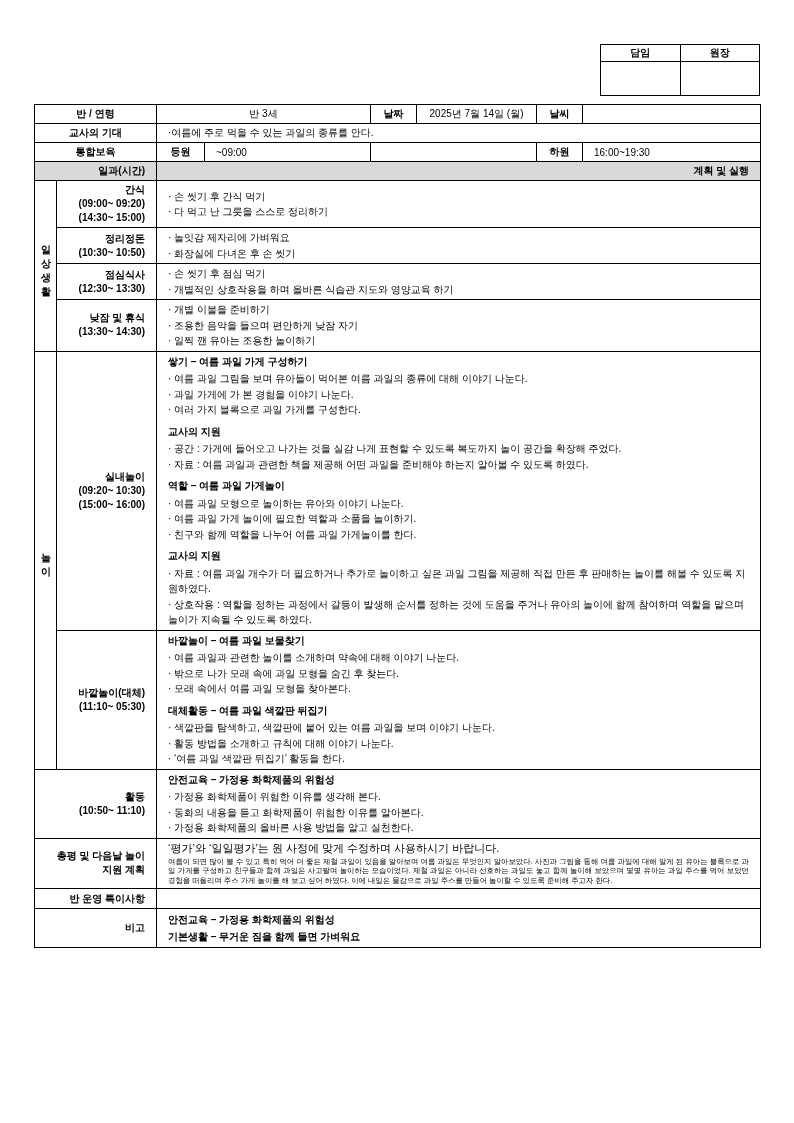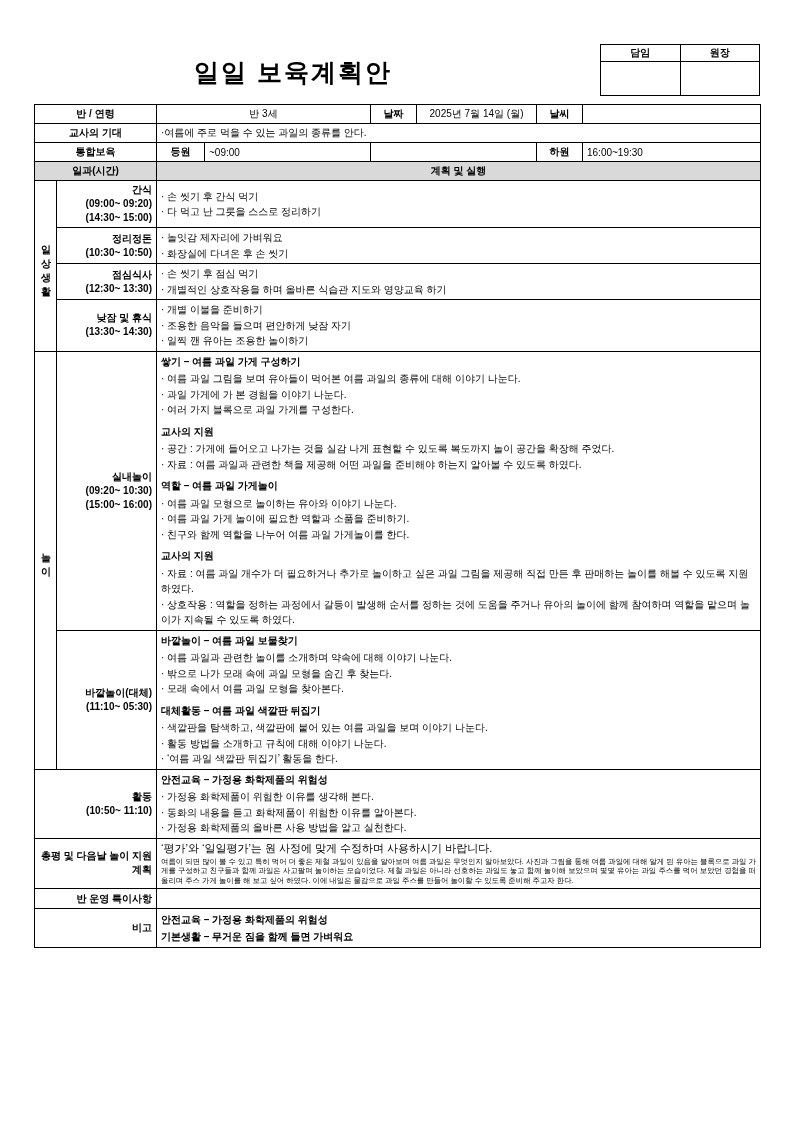--- a/index.html
+++ b/index.html
@@ -53,40 +53,40 @@
   }
   
   table.main {
     border-collapse: collapse;
     width: 100%;
     table-layout: fixed;
   }
   table.main td, table.main th {
     border: 1px solid #000;
     font-size: 10px;
-    padding: 2px 4px;
+    padding: 2px 11px;
     vertical-align: middle;
   }
   .lbl {
     text-align: center;
     font-weight: bold;
     background: #ffffff;
   }
   .ctr { text-align: center; }
   .vtitle {
     text-align: center;
     font-weight: bold;
     writing-mode: vertical-rl;
     letter-spacing: 4px;
     padding: 0;
     width: 18px;
   }
   .greyhdr {
     background: #d9d9d9;
-    text-align: center;
+    text-align: right;
     font-weight: bold;
   }
   .cellpad { padding: 3px 6px; }
   .lines { line-height: 1.55; }
   .lines div { white-space: nowrap; }
   .sub-lbl {
     text-align: right;
     font-weight: bold;
     line-height: 1.4;
     font-size: 9.5px;
@@ -110,21 +110,20 @@
     margin-bottom: 1px;
   }
   .bigrow { font-size: 10.5px; font-weight: bold; line-height: 1.7; }
 </style>
 </head>
 <body>
 
 <div class="page">
 
   <div class="header-row">
-    <div class="doc-title">일일 보육계획안</div>
     <table class="sign-box">
       <tbody>
           <tr>
         <td>담임</td>
         <td>원장</td>
       </tr>
       <tr>
         <td class="empty"></td>
         <td class="empty"></td>
       </tr>
@@ -232,21 +231,21 @@
         <div>· 여름 과일 그림을 보며 유아들이 먹어본 여름 과일의 종류에 대해 이야기 나눈다.</div>
         <div>· 과일 가게에 가 본 경험을 이야기 나눈다.</div>
         <div>· 여러 가지 블록으로 과일 가게를 구성한다.</div>
 
         <div class="blockttl sp">교사의 지원</div>
         <div>· 공간 : 가게에 들어오고 나가는 것을 실감 나게 표현할 수 있도록 복도까지 놀이 공간을 확장해 주었다.</div>
         <div>· 자료 : 여름 과일과 관련한 책을 제공해 어떤 과일을 준비해야 하는지 알아볼 수 있도록 하였다.</div>
 
         <div class="blockttl sp">역할 – 여름 과일 가게놀이</div>
         <div>· 여름 과일 모형으로 놀이하는 유아와 이야기 나눈다.</div>
-        <div>· 여름 과일 가게 놀이에 필요한 역할과 소품을 준비하기.</div>
+        <div>· 여름 과일 가게 놀이에 필요한 역할과 소품을 놀이하기.</div>
         <div>· 친구와 함께 역할을 나누어 여름 과일 가게놀이를 한다.</div>
 
         <div class="blockttl sp">교사의 지원</div>
         <div>· 자료 : 여름 과일 개수가 더 필요하거나 추가로 놀이하고 싶은 과일 그림을 제공해 직접 만든 후 판매하는 놀이를 해볼 수 있도록 지원하였다.</div>
         <div>· 상호작용 : 역할을 정하는 과정에서 갈등이 발생해 순서를 정하는 것에 도움을 주거나 유아의 놀이에 함께 참여하며 역할을 맡으며 놀이가 지속될 수 있도록 하였다.</div>
       </td>
     </tr>
 
     <tr>
       <td class="sub-lbl">

